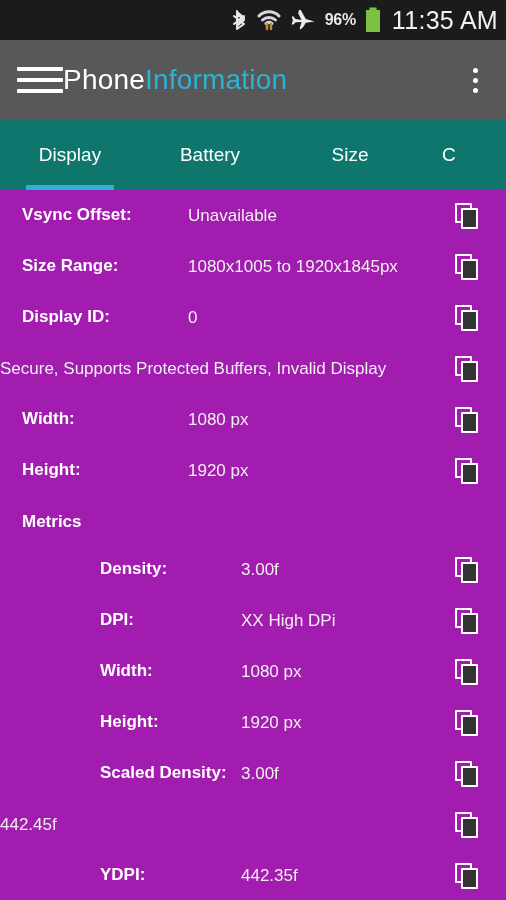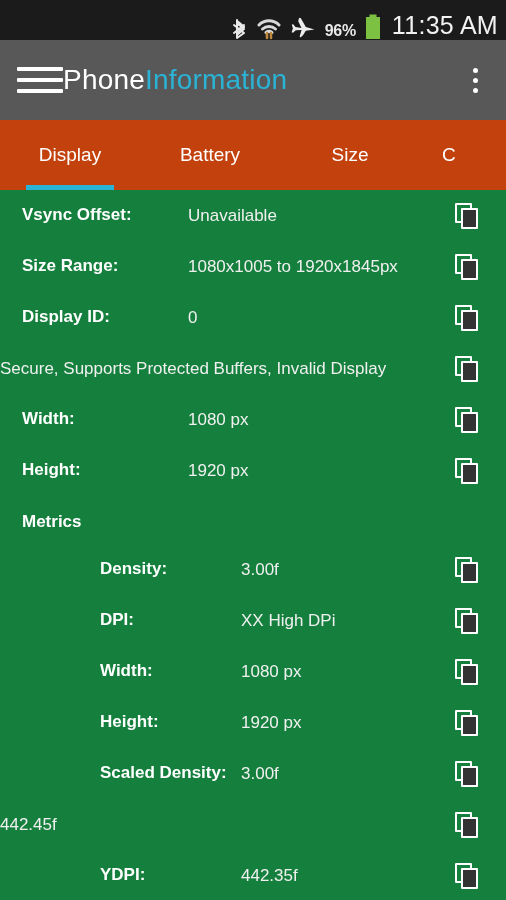--- a/index.html
+++ b/index.html
@@ -7,21 +7,21 @@
     width:506px; height:900px;
     background:#333333;
     font-family:"Liberation Sans", sans-serif;
     overflow:hidden;
   }
   #app { position:relative; width:506px; height:900px; overflow:hidden; }
 
   
   .statusbar {
     height:40px; background:#1b1b1b;
-    display:flex; align-items:flex-end; justify-content:flex-end;
+    display:flex; align-items:center; justify-content:flex-end;
     padding-right:8px; gap:9px;
   }
   .sb-icon { display:flex; align-items:center; justify-content:center; }
   .sb-batt-pct {
     color:#e8e8e8; font-size:16px; font-weight:bold; letter-spacing:-.3px;
   }
   .sb-clock {
     color:#f2f2f2; font-size:25px; letter-spacing:.3px; margin-left:2px;
   }
 
@@ -44,38 +44,38 @@
   .overflow {
     position:absolute; right:14px; top:50%; transform:translateY(-50%);
     width:34px; height:40px;
     display:flex; flex-direction:column; align-items:center; justify-content:center; gap:5px;
     cursor:pointer;
   }
   .overflow i { width:5px; height:5px; border-radius:50%; background:#ffffff; display:block; }
 
   
   .tabbar {
-    height:70px; background:#c2410c; display:flex; align-items:flex-end;
+    height:70px; background:#0f766e; display:flex; align-items:flex-end;
     position:relative; overflow:hidden;
   }
   .tab {
     flex:0 0 140px; height:70px; position:relative;
     display:flex; align-items:center; justify-content:center;
     color:#ffffff; font-size:19px; cursor:pointer;
   }
   .tab.partial { flex:0 0 auto; width:70px; justify-content:flex-start; padding-left:22px; }
   .tab .underline {
     position:absolute; left:26px; right:26px; bottom:0; height:5px;
     background:#2bb3d6; display:none;
   }
   .tab.active .underline { display:block; }
 
   
   .content {
-    background:#15803d; height:710px; overflow:hidden; position:relative;
+    background:#a21caf; height:710px; overflow:hidden; position:relative;
   }
   .row {
     position:relative; display:flex; align-items:flex-start;
     padding-top:14px; padding-bottom:14px;
   }
   .row .label {
     color:#ffffff; font-size:17px; font-weight:bold;
     flex:0 0 auto; line-height:22px;
   }
   .row .value {

